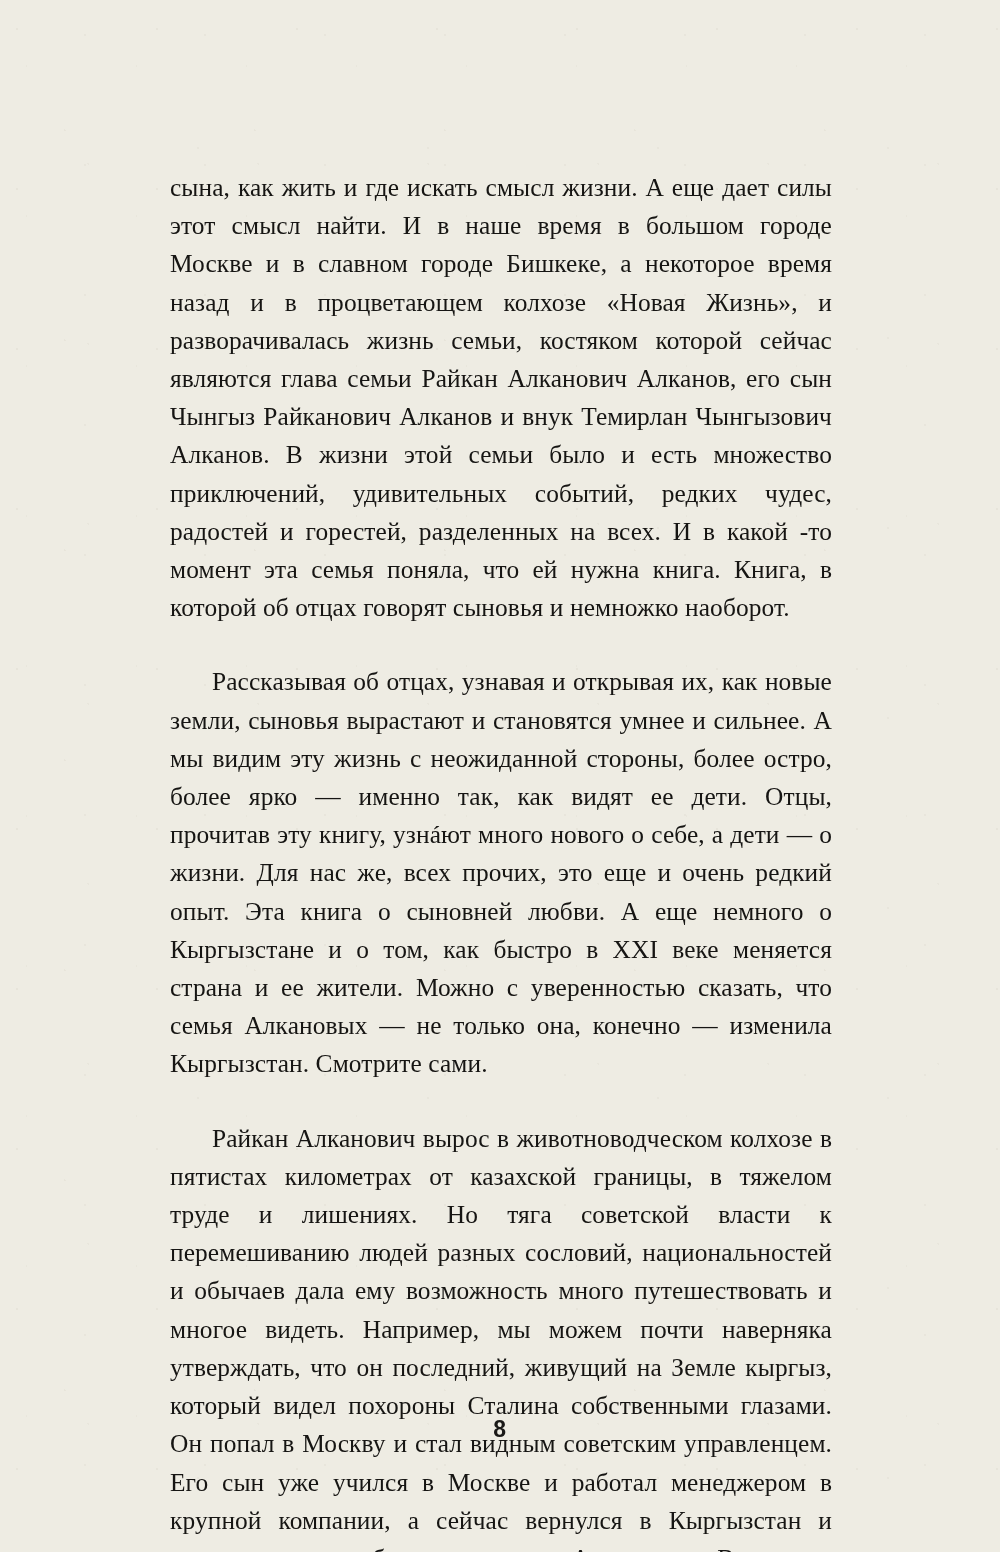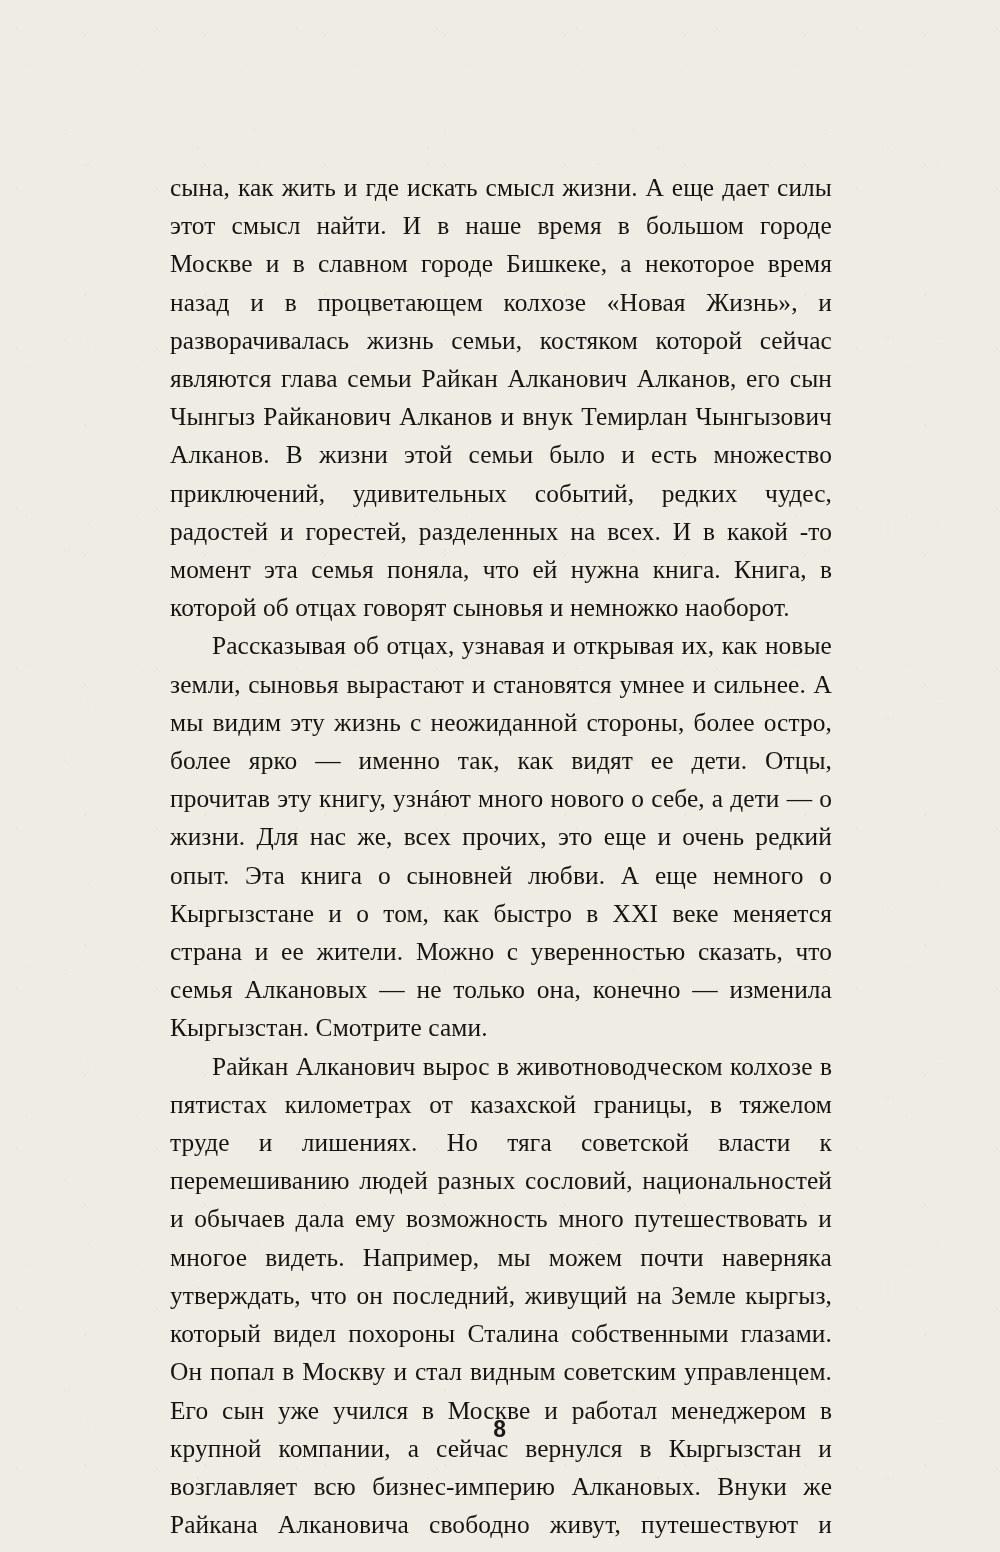--- a/index.html
+++ b/index.html
@@ -46,20 +46,21 @@
     margin: 0;
     font-size: 25.4px;
     line-height: 38.2px;
     text-align: justify;
     text-justify: inter-word;
     hyphens: manual;
     letter-spacing: 0.1px;
   }
   .para.indent {
     text-indent: 42px;
+    margin-top: 36px;
   }
   .page-number {
     position: absolute;
     left: 0;
     right: 0;
     top: 1416px;
     text-align: center;
     font-size: 23px;
     font-family: "Liberation Sans", sans-serif;
     font-weight: 700;

